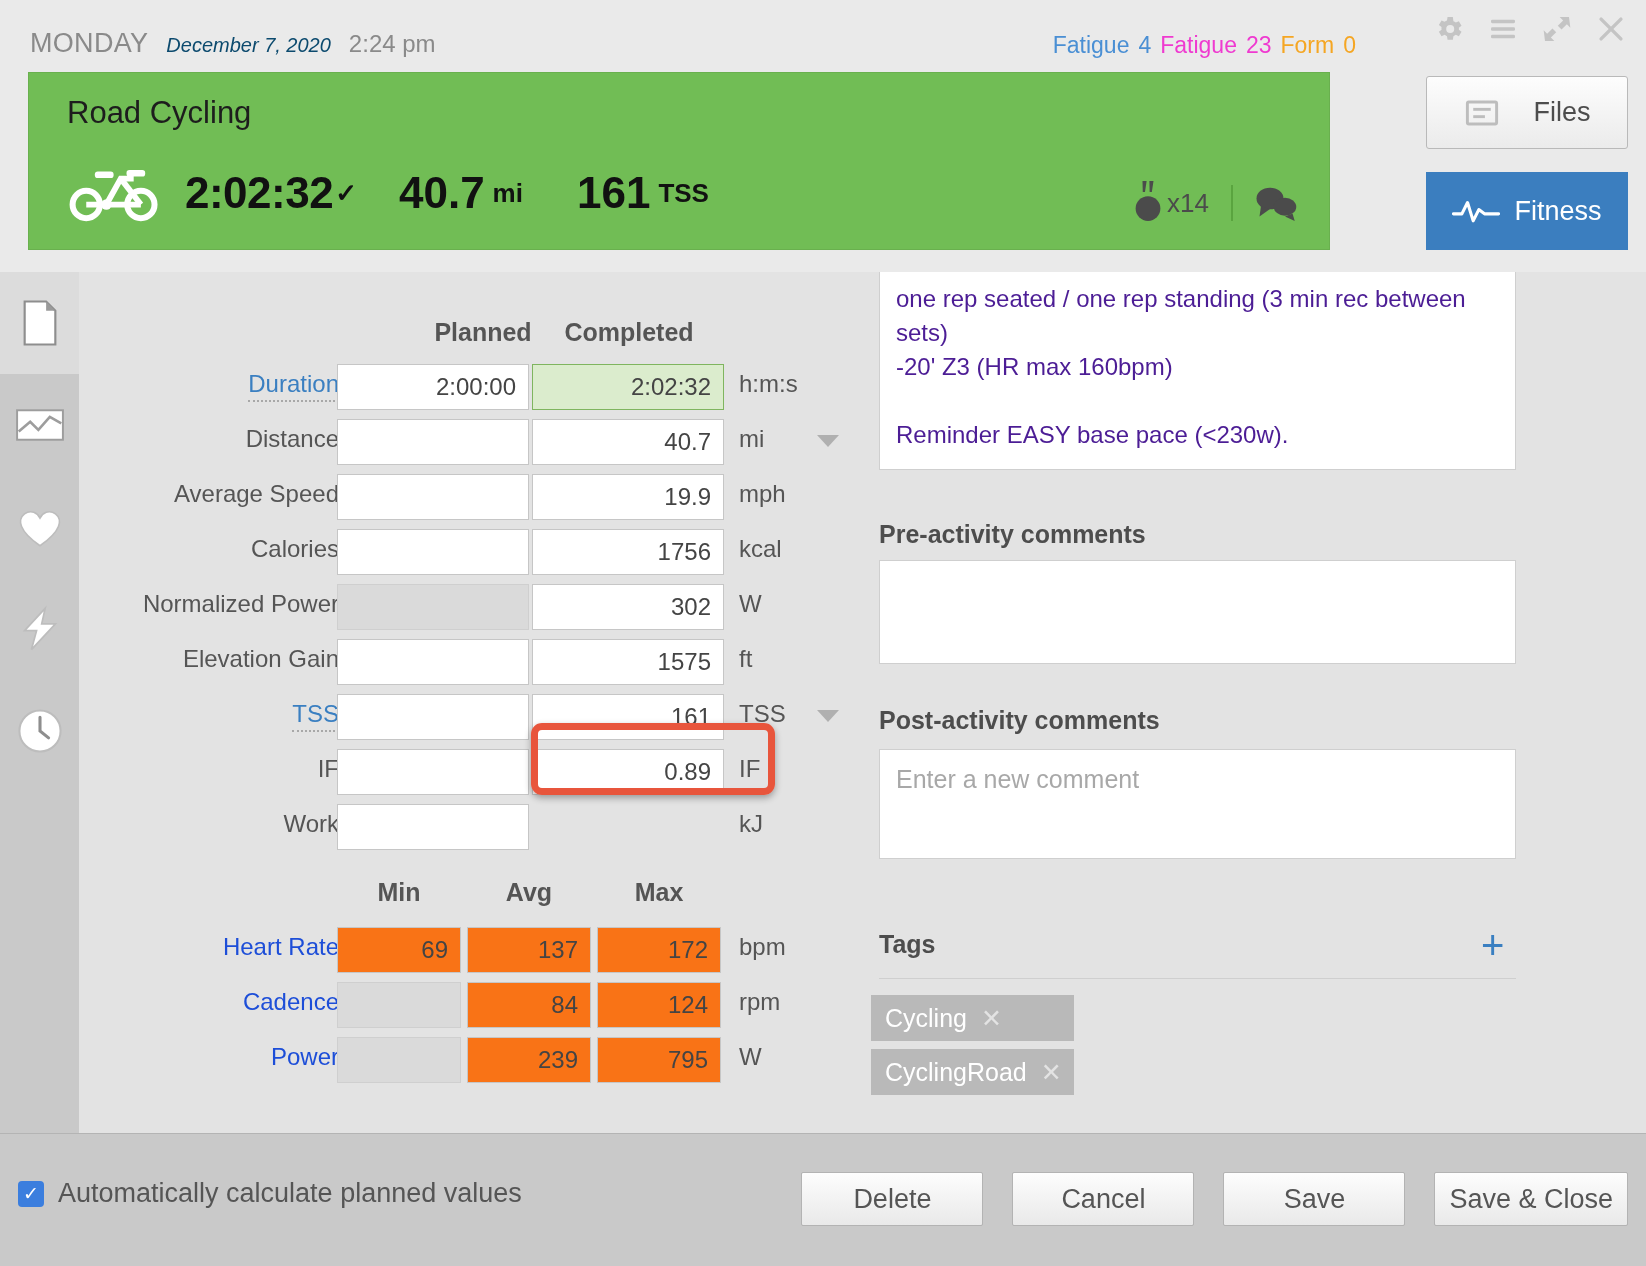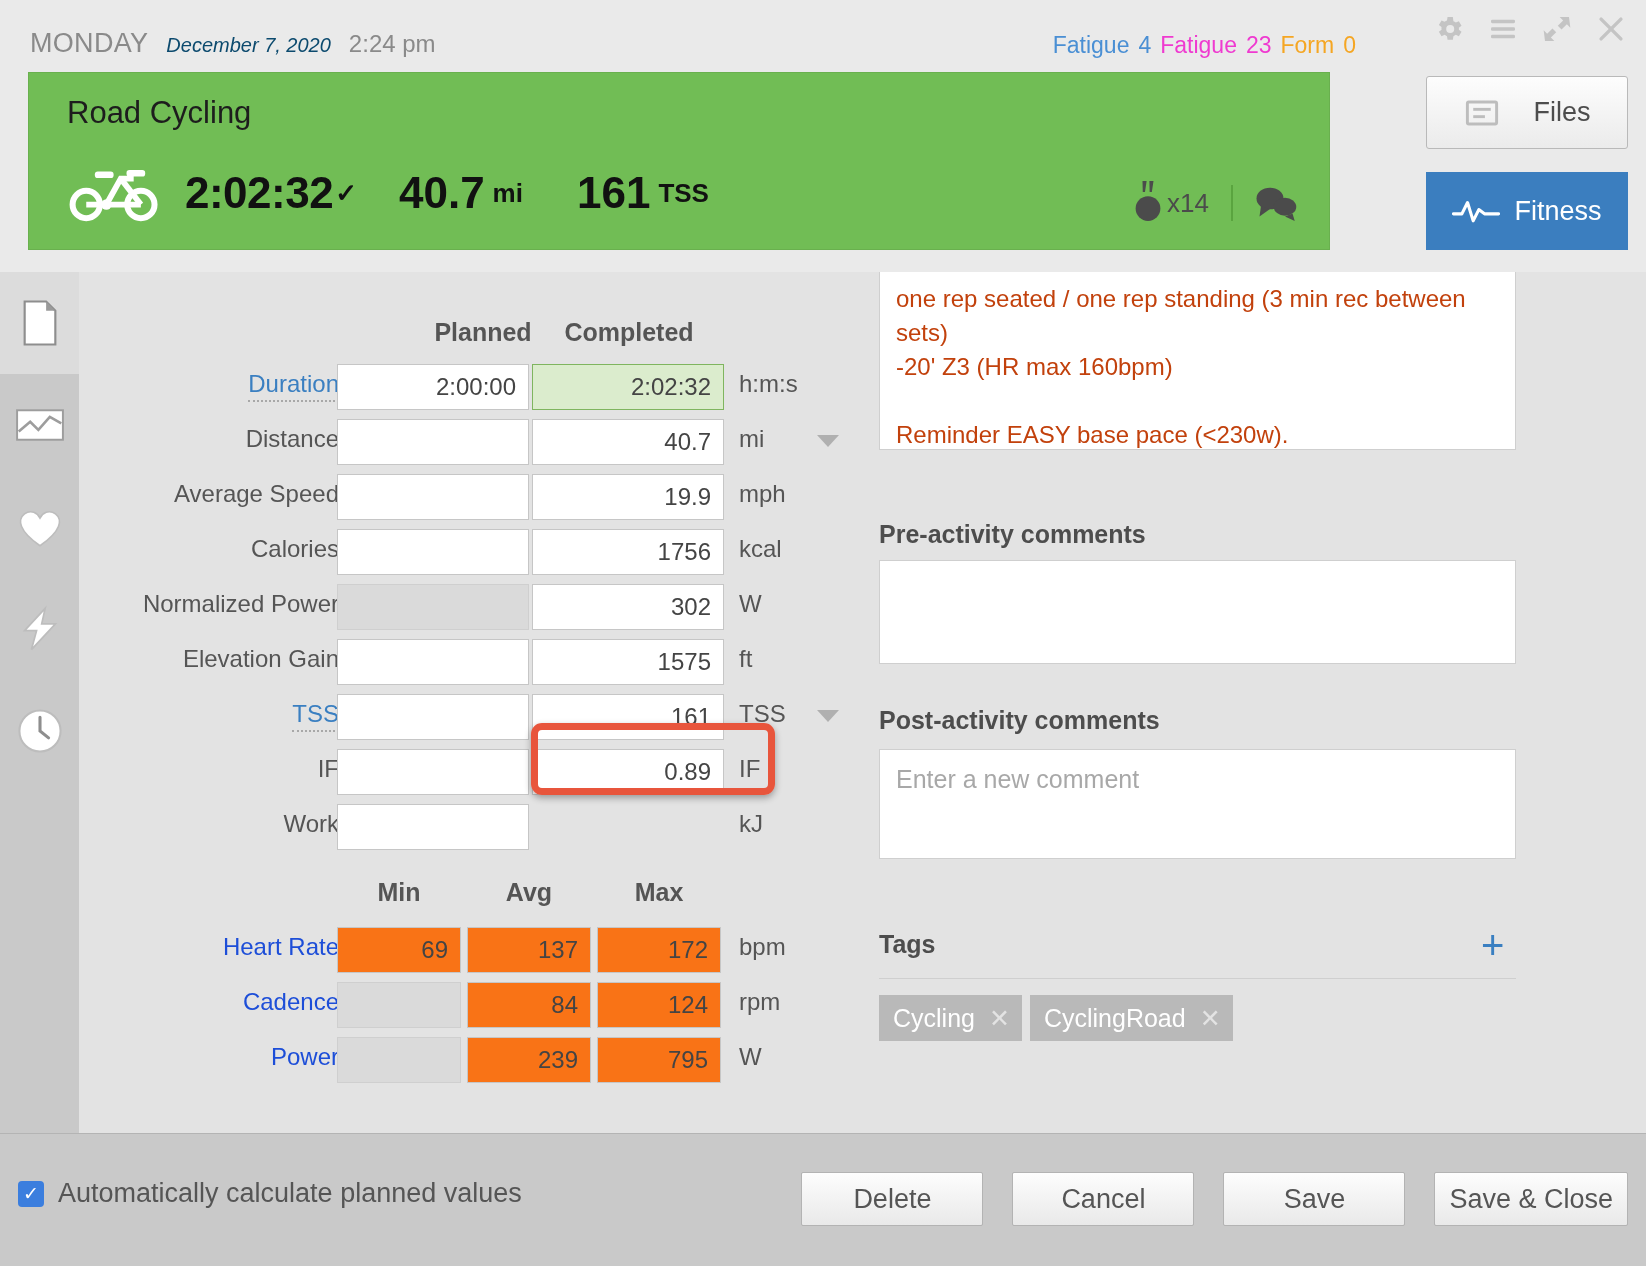--- a/index.html
+++ b/index.html
@@ -381,28 +381,28 @@
   .panel-right {
     position: absolute;
     left: 790px; top: 0;
     width: 777px;
     height: 862px;
   }
   .desc-box {
     position: absolute;
     left: 10px; top: 0px;
     width: 637px;
-    height: 178px;
+    height: 198px;
     background: #ffffff;
     border: 1px solid #cfcfcf;
     border-top: none;
     box-sizing: border-box;
     padding: 10px 16px;
     font-size: 24px;
-    color: #c2410c;
+    color: #4c1d95;
     line-height: 34px;
     overflow: hidden;
     white-space: pre-wrap;
   }
   .section-title {
     position: absolute;
     left: 10px;
     font-size: 25px;
     font-weight: bold;
     color: #4d4d4d;
@@ -441,23 +441,24 @@
     position: absolute;
     left: 612px; top: 658px;
     font-size: 40px;
     line-height: 30px;
     color: #3a7fc1;
     cursor: pointer;
     font-weight: 300;
   }
   .tag-list {
     position: absolute;
-    left: 10px; top: 723px;
+    left: 2px; top: 723px;
     display: flex;
     gap: 8px;
+    flex-direction: column;
   }
   .tag-chip {
     background: #b9b9b9;
     height: 46px;
     display: flex;
     align-items: center;
     gap: 14px;
     padding: 0 12px 0 14px;
     font-size: 25px;
     color: #ffffff;

